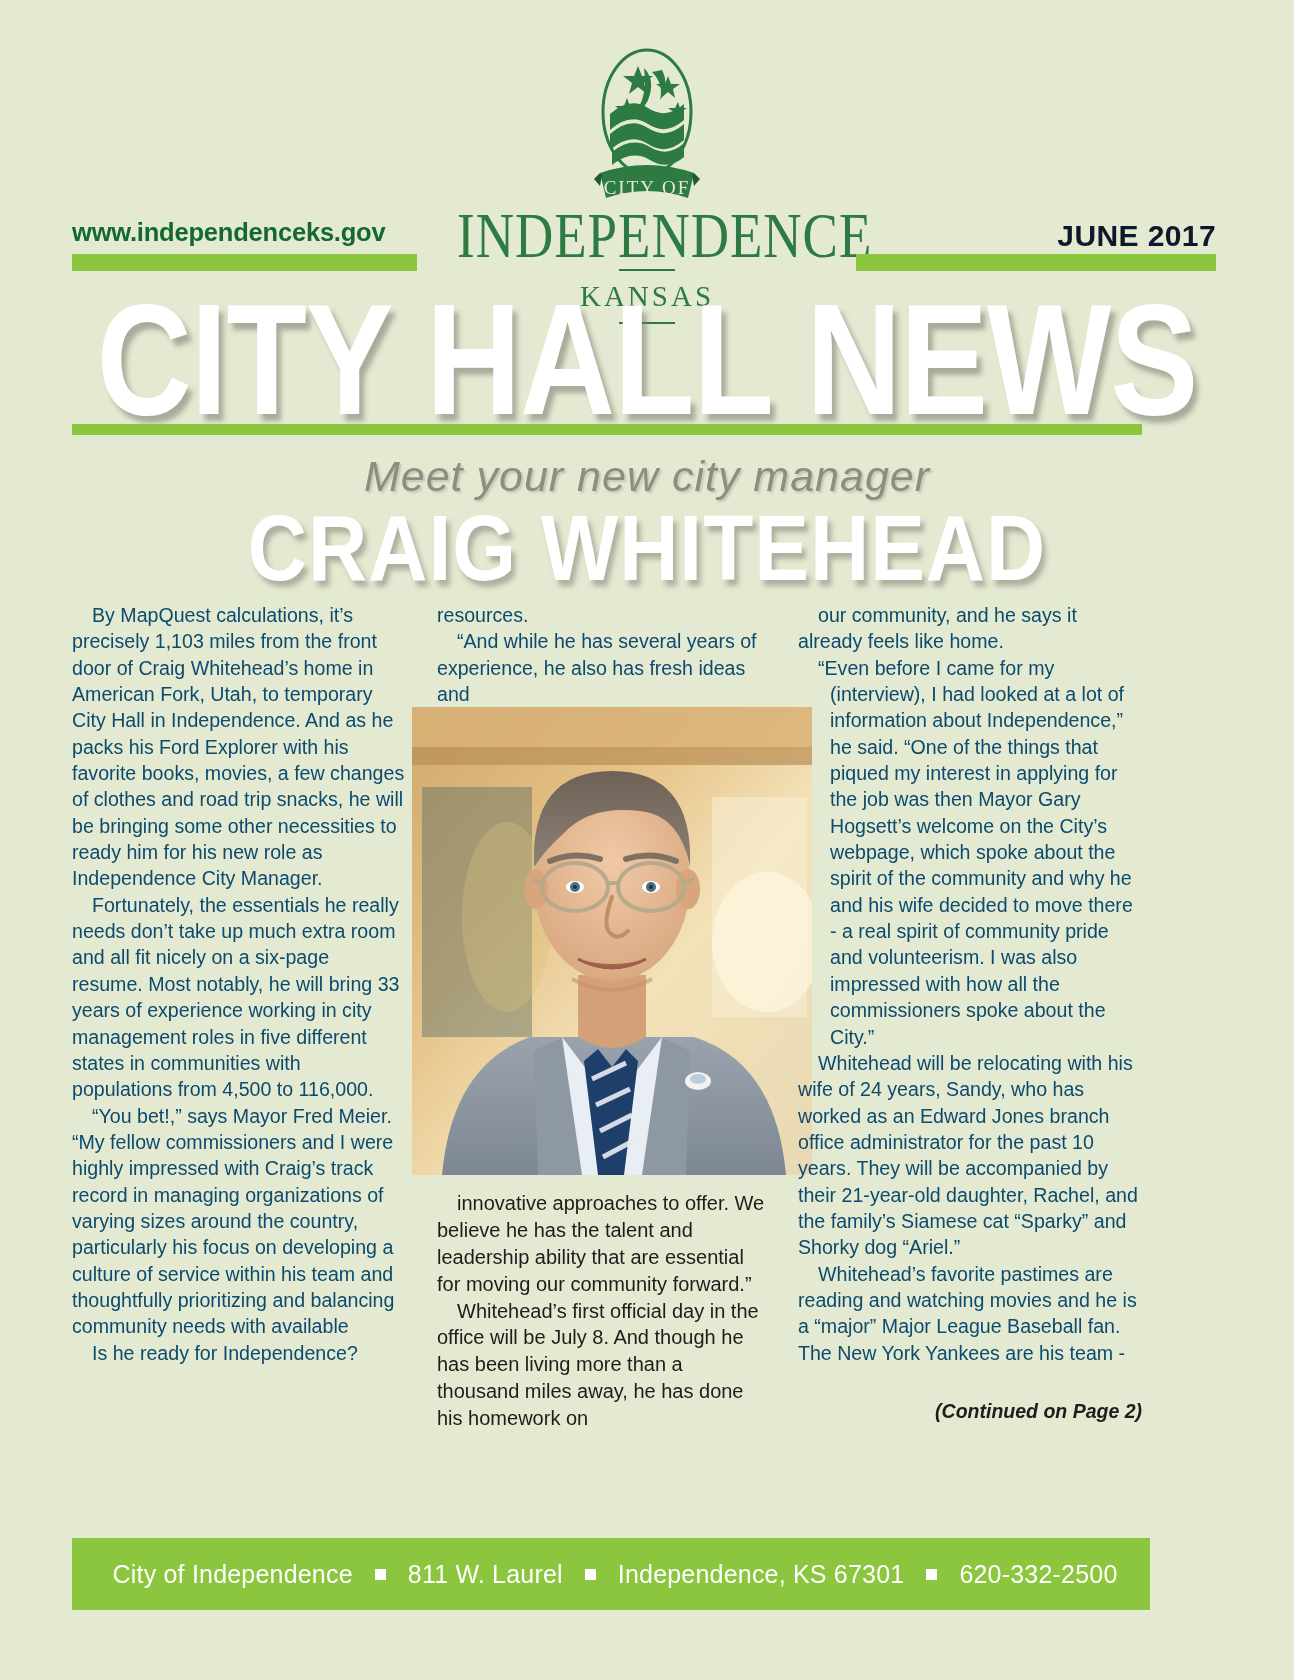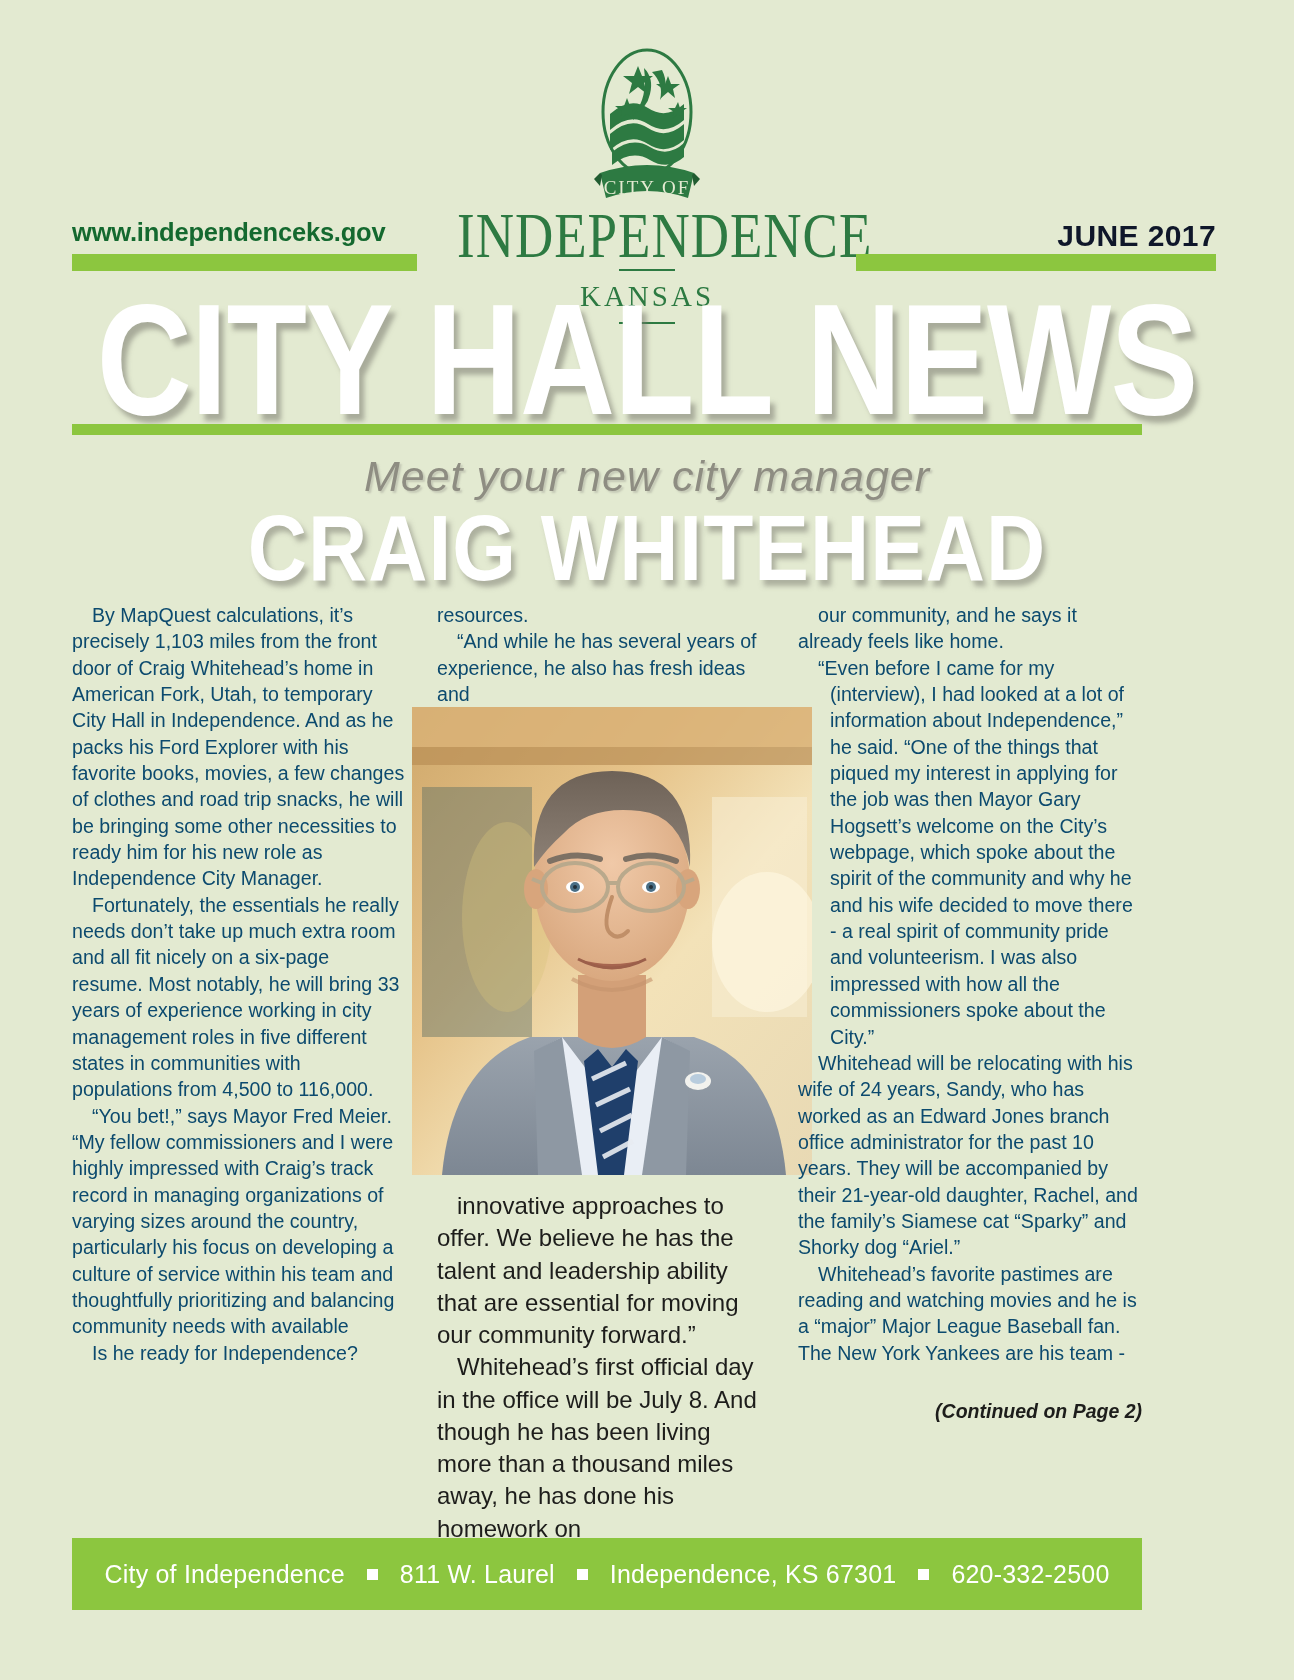--- a/index.html
+++ b/index.html
@@ -121,38 +121,38 @@
   .photo{
     position:absolute;left:340px;top:105px;
     width:400px;height:468px;
     overflow:hidden;
     background:#b9ad95;
   }
   .photo svg{display:block;}
 
   .col2-bottom{
     position:absolute;left:365px;top:588px;width:333px;
-    font-size:24px;line-height:1.345;color:#1d1d1b;
+    font-size:20px;line-height:1.345;color:#1d1d1b;
   }
   .col2-bottom p{margin:0;text-indent:20px;}
 
   .col3-indent p.ind{padding-left:32px;text-indent:0;}
 
   .continued{
     position:absolute;right:0;top:798px;
     font-size:19.5px;font-weight:bold;font-style:italic;color:#1d1d1b;
     white-space:nowrap;
     margin-left:9px;
   }
 
   
   .footer-bar{
     position:absolute;left:72px;top:1538px;width:1070px;height:72px;
     background:#8cc63f;
-    display:flex;align-items:center;justify-content:center;
+    display:flex;align-items:center;justify-content:center;padding-left:8px;
   }
   .footer-text{
     color:#ffffff;font-size:25px;letter-spacing:0.2px;
     display:flex;align-items:center;gap:0px;white-space:nowrap;
   }
   .sq{display:inline-block;width:11px;height:11px;background:#ffffff;margin:0 22px;vertical-align:2px;}
 </style>
 </head>
 <body>
 

